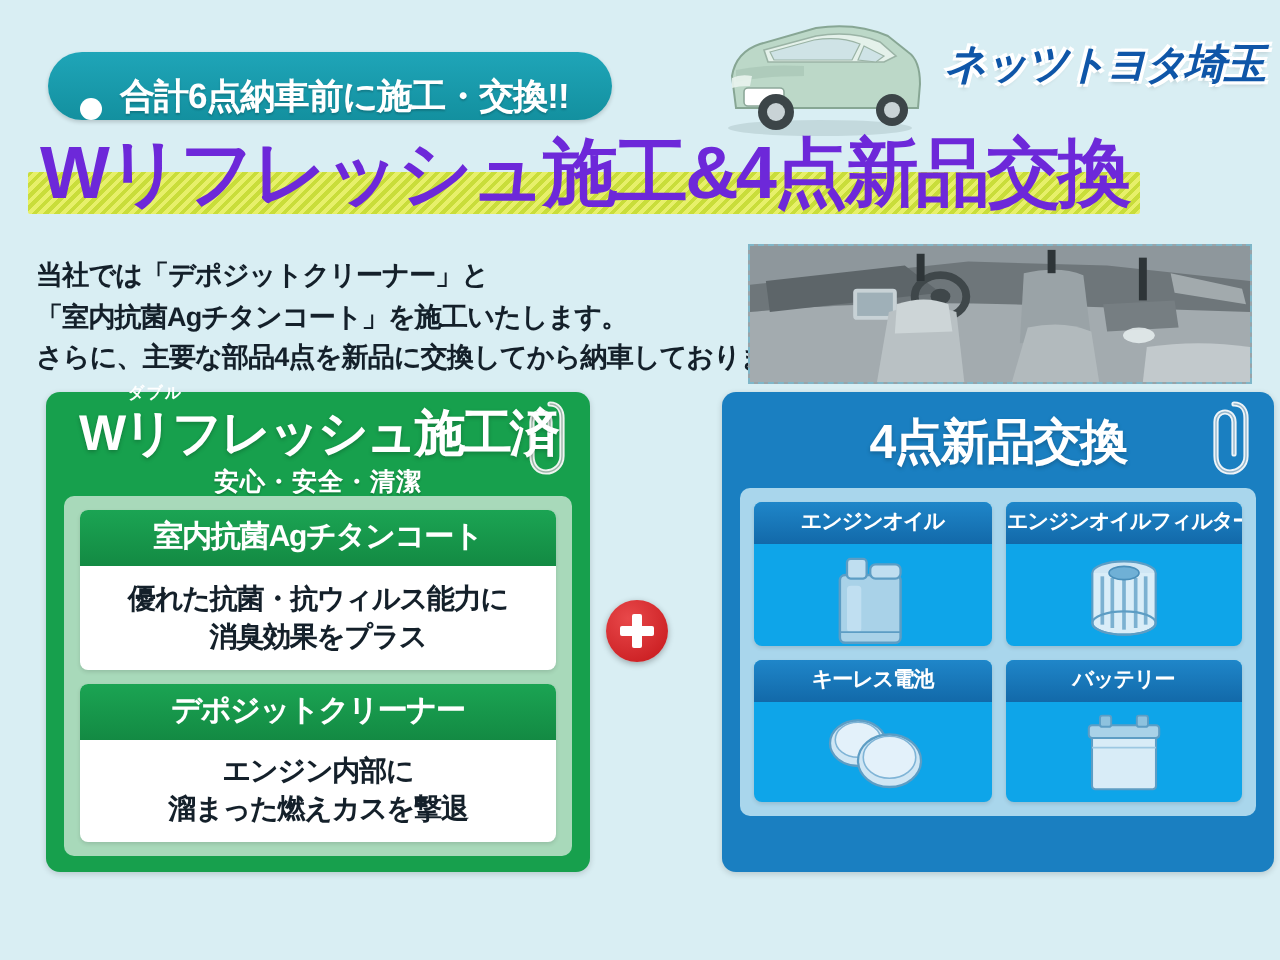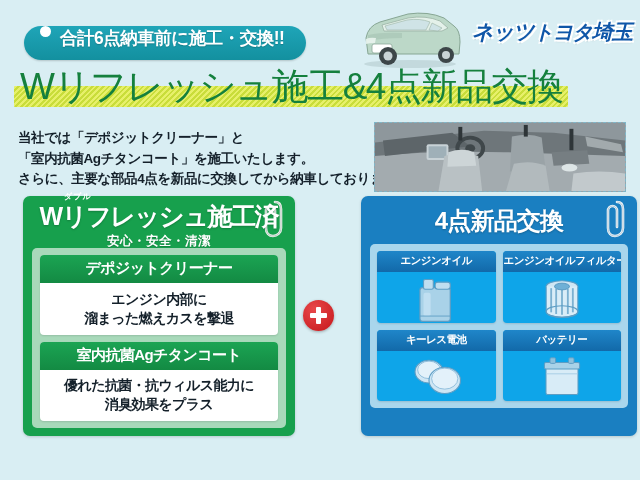--- a/index.html
+++ b/index.html
@@ -11,34 +11,34 @@
   }
 
   
   #header { position:relative; height:118px; }
 
   #badge {
     position:absolute; left:24px; top:26px;
     height:34px; padding:0 22px 0 16px;
     background:linear-gradient(#1fa5b8,#13909f);
     border-radius:18px;
-    display:flex; align-items:flex-start; gap:9px;
+    display:flex; align-items:flex-end; gap:9px;
     box-shadow:0 1px 2px rgba(0,0,0,.18);
   }
   #badge .dot { width:11px; height:11px; border-radius:50%; background:#fff; flex:none; }
   #badge .btxt {
     color:#fff; font-weight:bold; font-size:17.5px;
     letter-spacing:-.5px; white-space:nowrap;
     text-shadow:0 1px 1px rgba(0,0,0,.18);
   }
 
   #headline-wrap { position:absolute; left:14px; top:64px; height:48px; }
   #headline {
     position:relative; display:inline-block;
-    font-size:37px; font-weight:normal; color:#15803d;
+    font-size:37px; font-weight:bold; color:#6d28d9;
     letter-spacing:-1.5px; white-space:nowrap; line-height:46px;
     padding:0 6px;
   }
   #headline .stripe {
     position:absolute; left:0; right:0; bottom:3px; height:21px;
     background:
       repeating-linear-gradient(-45deg,
         #e7f06a 0px, #e7f06a 2px,
         #c9dd3a 2px, #c9dd3a 4px);
     z-index:0; border-radius:1px;
@@ -269,31 +269,31 @@
     <div id="green-head">
       <div id="green-title-row">
         <span id="ruby">ダブル</span>
         <span id="green-title">Wリフレッシュ施工済</span>
       </div>
       <div id="green-sub">安心・安全・清潔</div>
     </div>
 
     <div id="green-inner">
       <div class="gcard">
+        <div class="gcard-head">室内抗菌Agチタンコート</div>
+        <div class="gcard-body">
+          <span>優れた抗菌・抗ウィルス能力に</span>
+          <span>消臭効果をプラス</span>
+        </div>
+      </div>
+      <div class="gcard">
         <div class="gcard-head">デポジットクリーナー</div>
         <div class="gcard-body">
           <span>エンジン内部に</span>
           <span>溜まった燃えカスを撃退</span>
-        </div>
-      </div>
-      <div class="gcard">
-        <div class="gcard-head">室内抗菌Agチタンコート</div>
-        <div class="gcard-body">
-          <span>優れた抗菌・抗ウィルス能力に</span>
-          <span>消臭効果をプラス</span>
         </div>
       </div>
     </div>
   </div>
 
   <div id="plus"></div>
 
   <div class="panel" id="blue-panel">
     <div class="clip">
       <svg viewBox="0 0 22 40">

